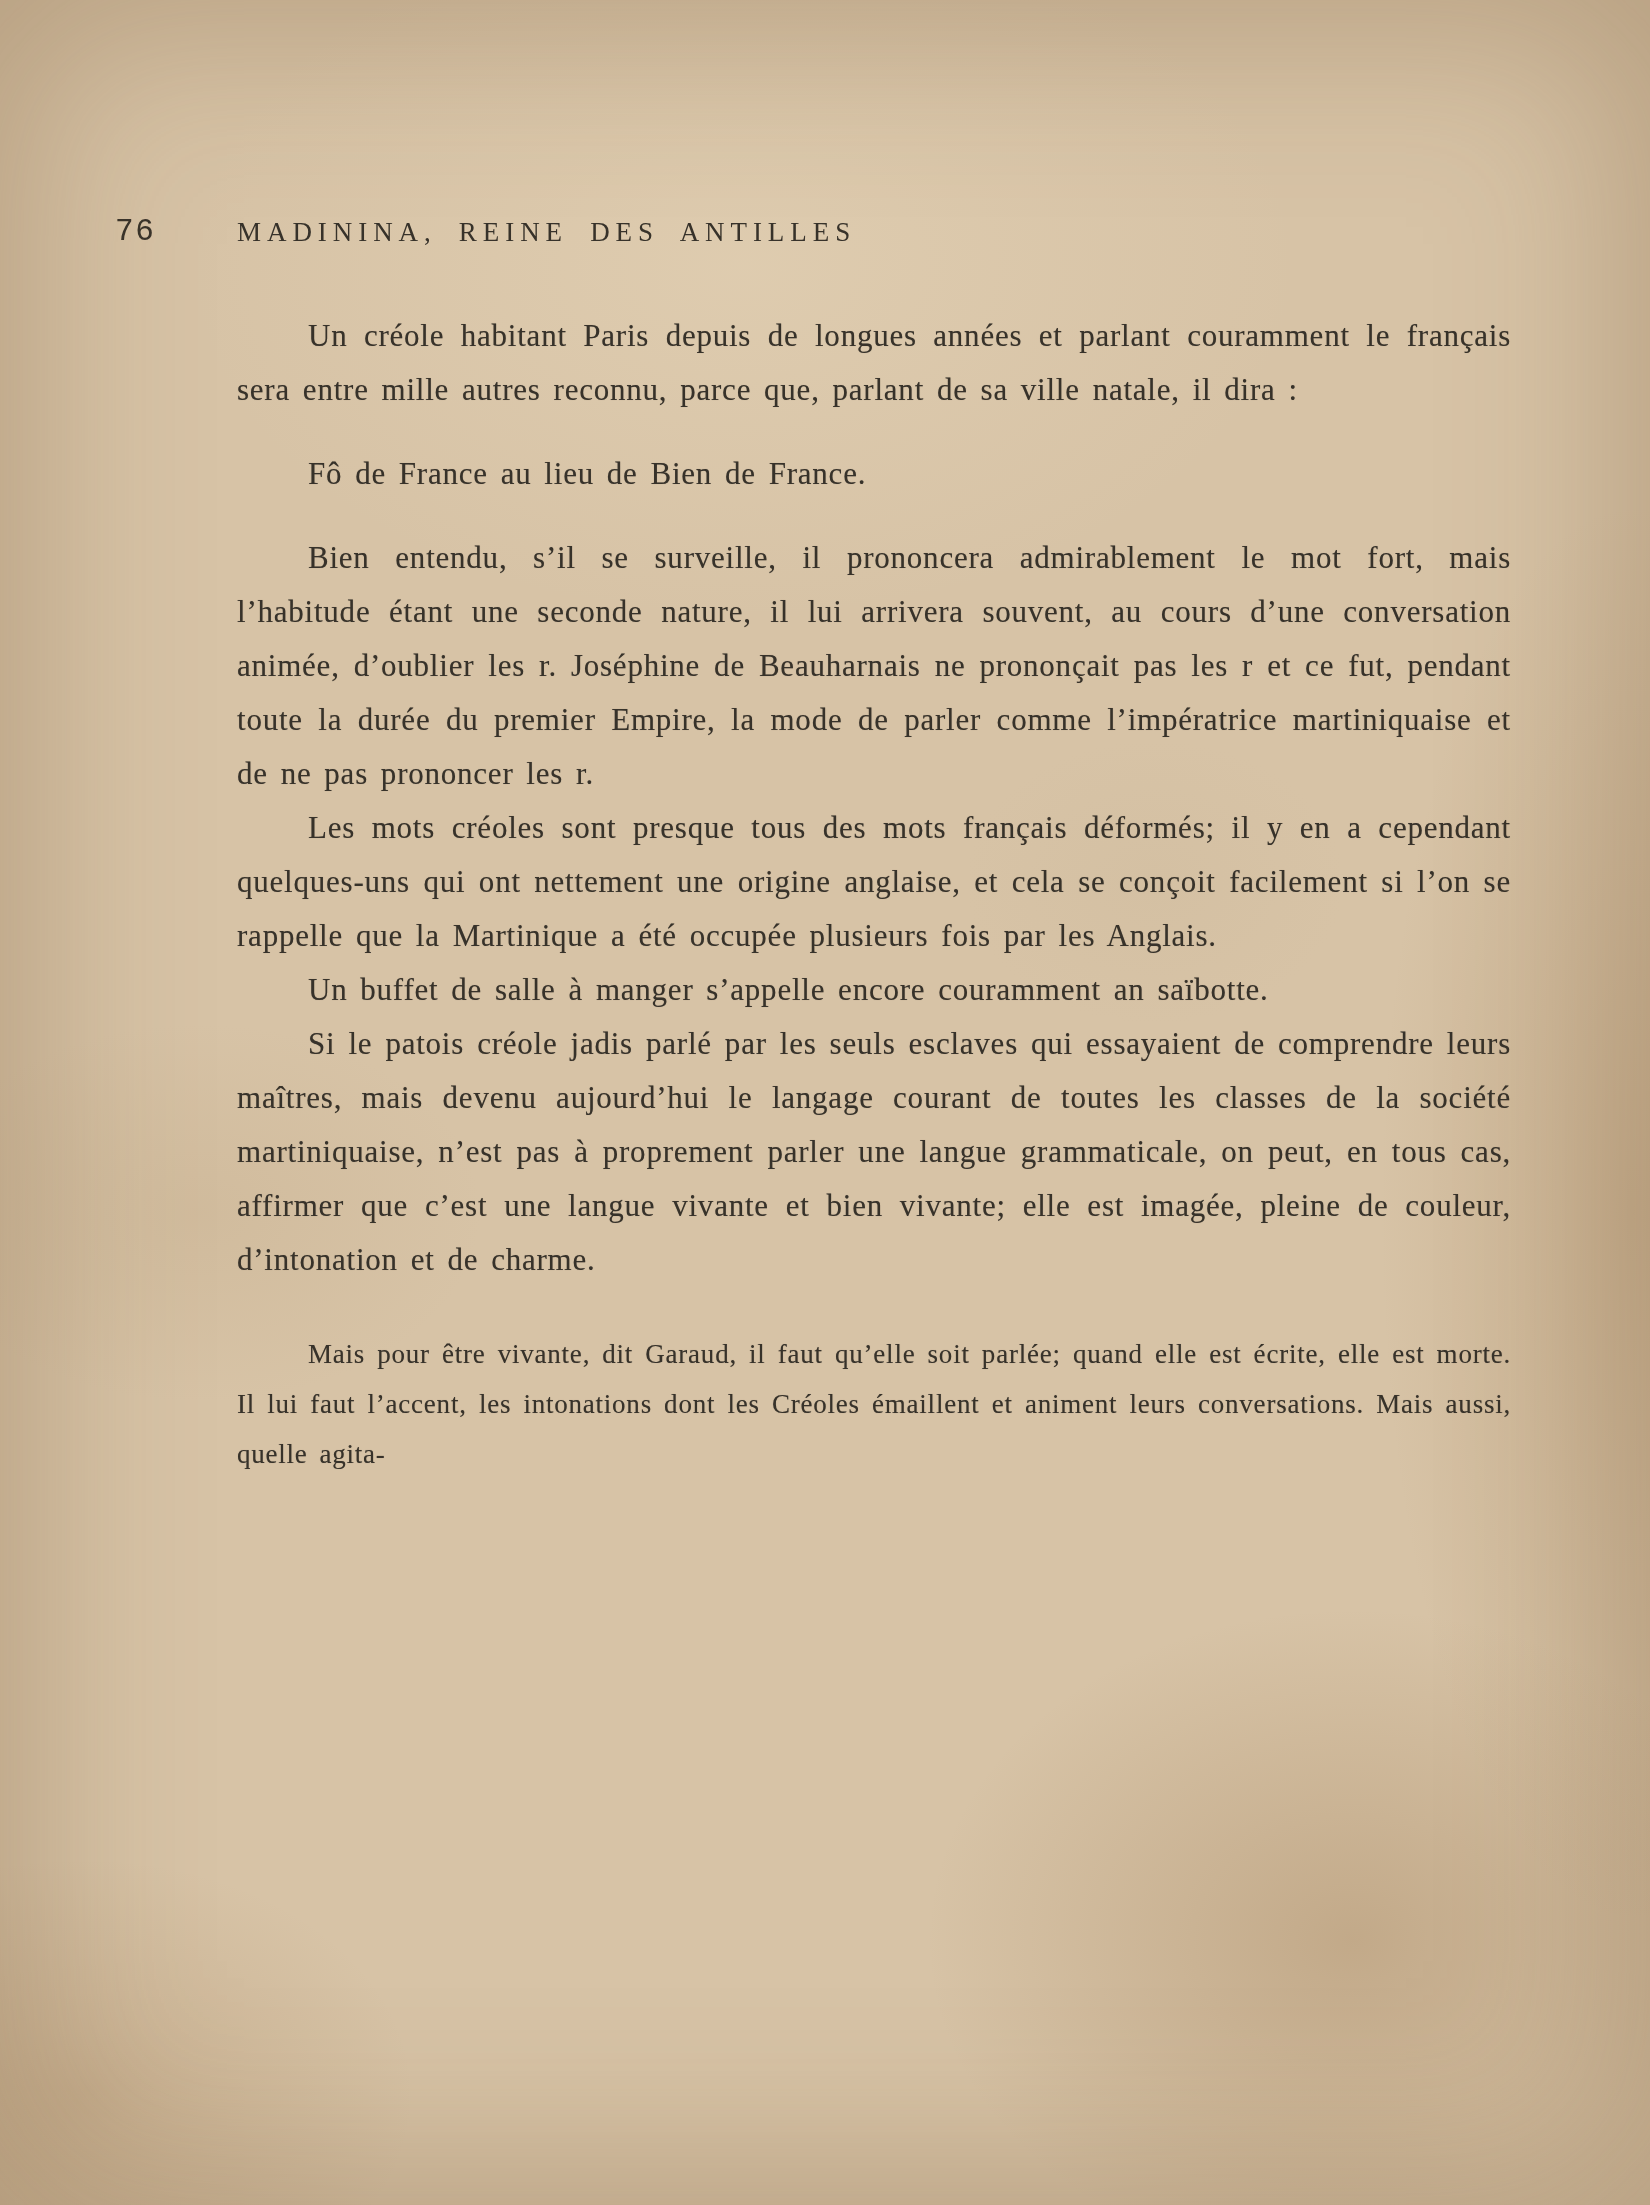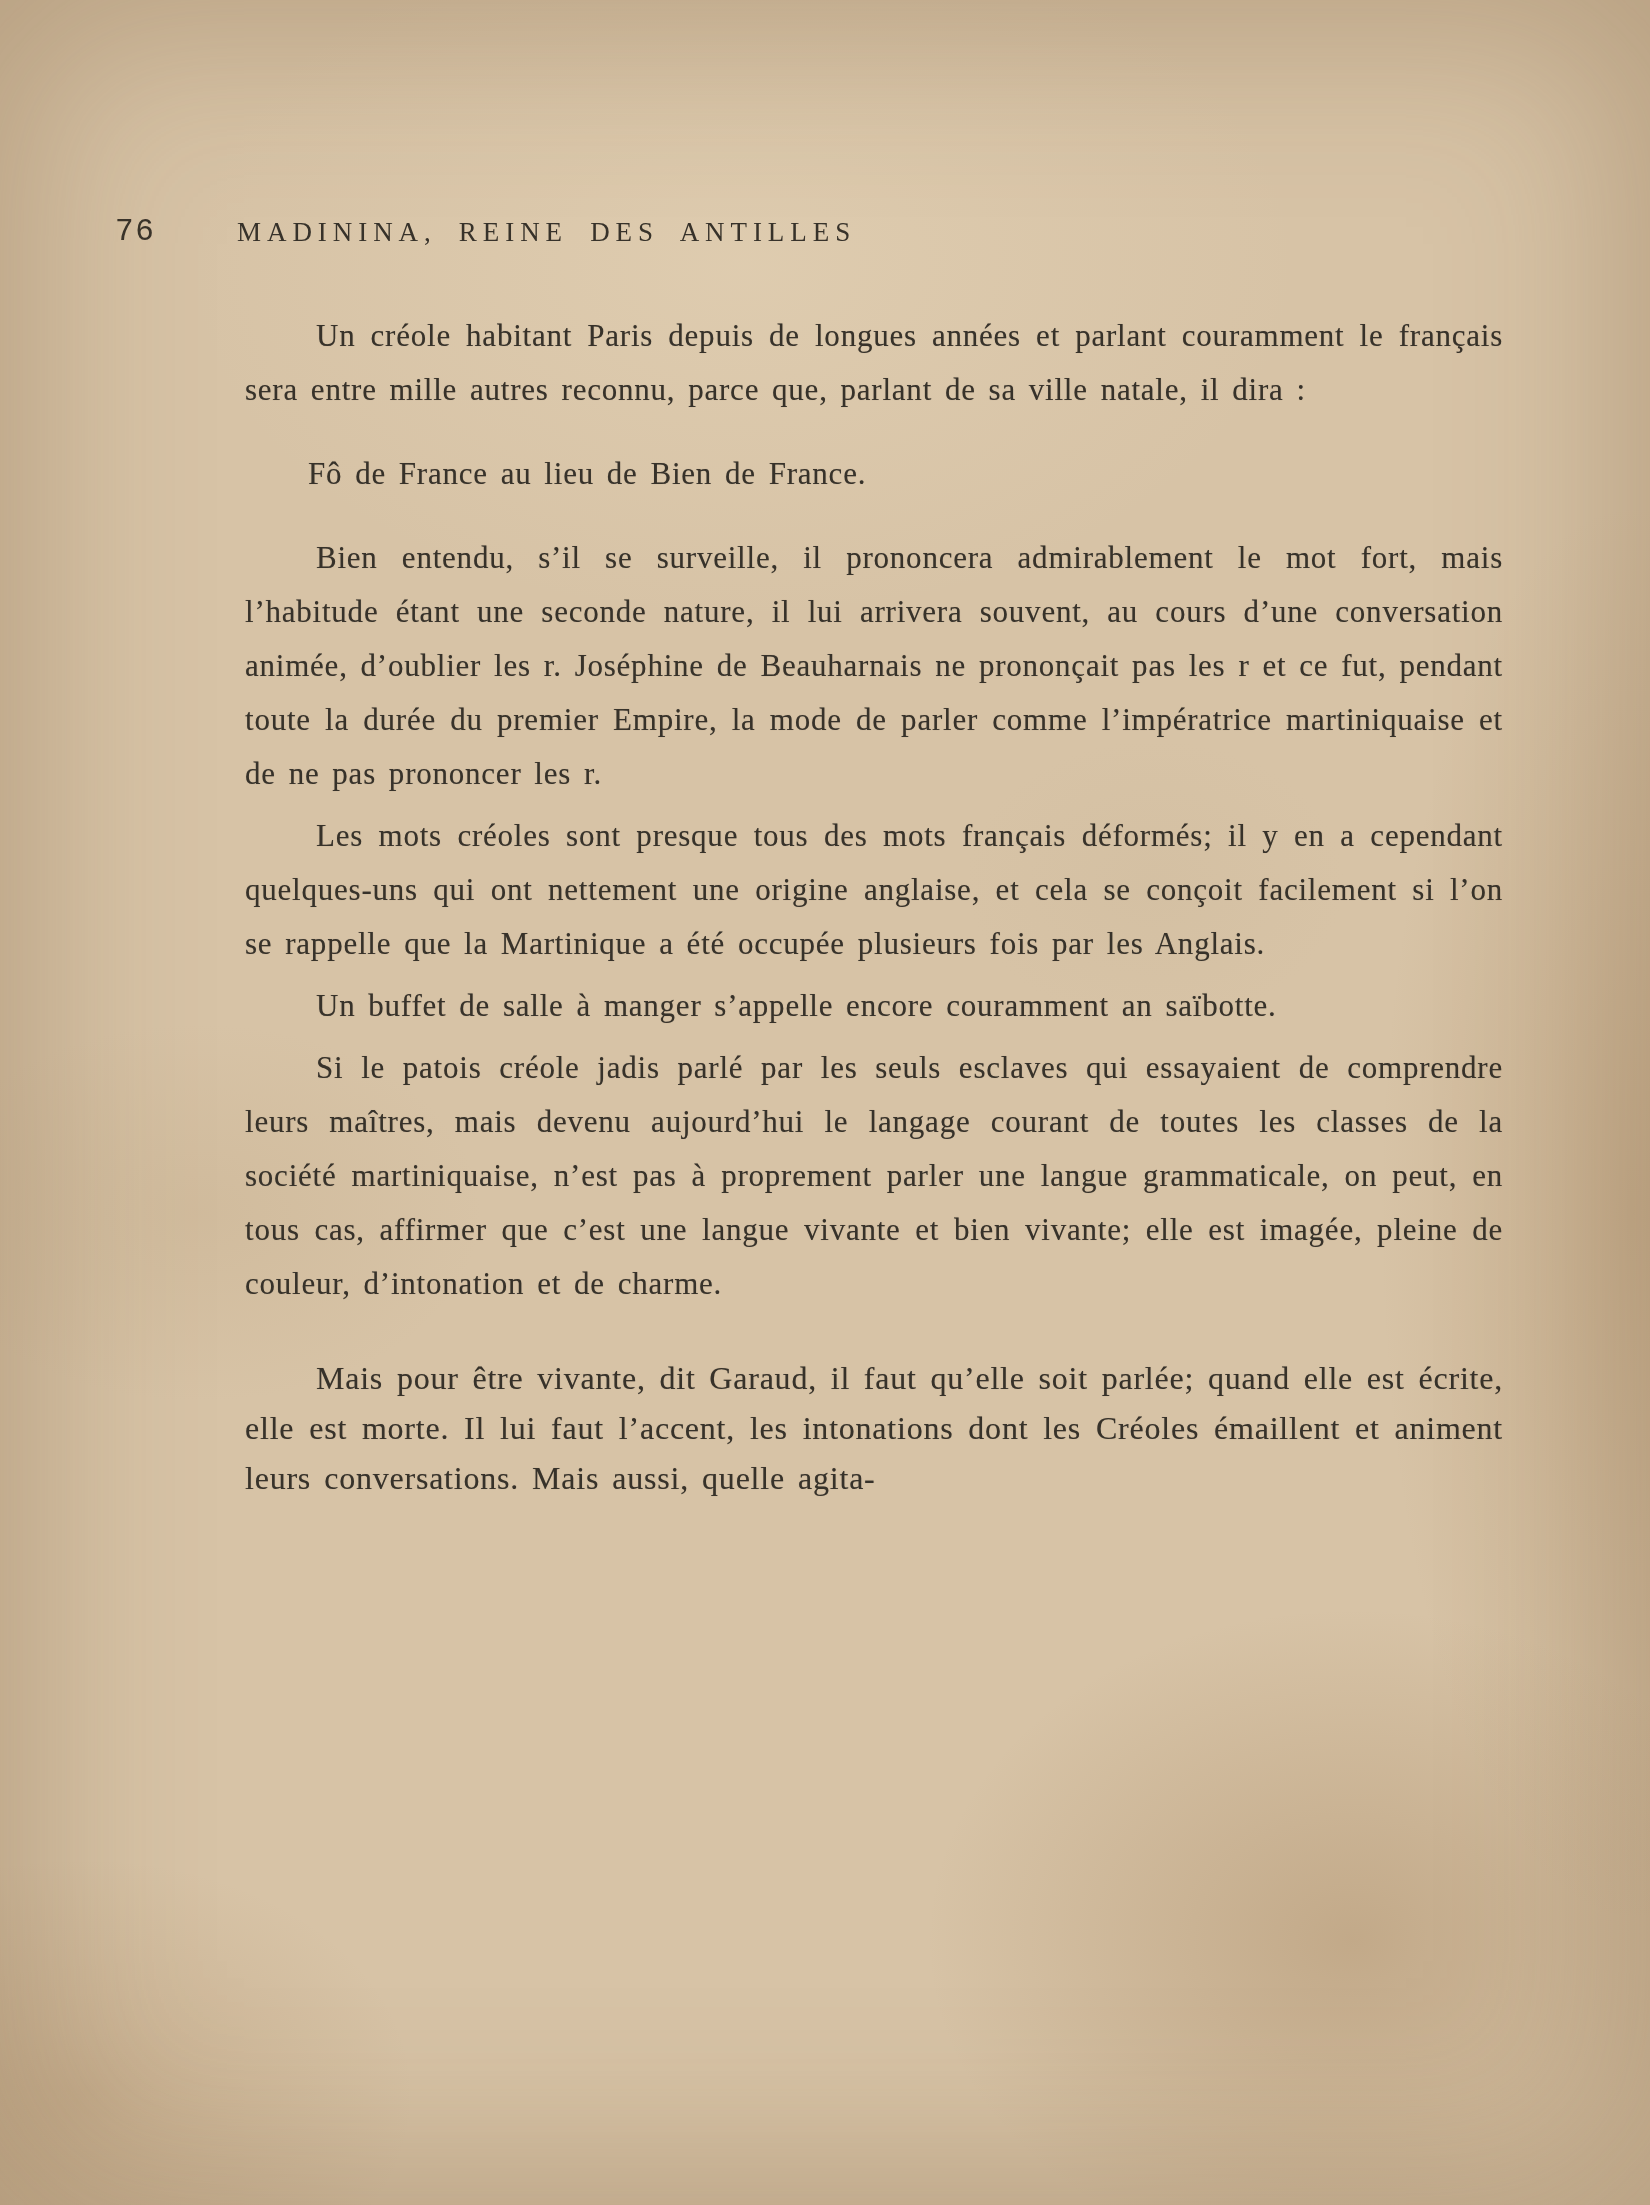--- a/index.html
+++ b/index.html
@@ -60,28 +60,28 @@
   .body-text {
     font-size: 31px;
     line-height: 54px;
     text-align: justify;
     letter-spacing: 0.025em;
     word-spacing: 0.14em;
     hyphens: auto;
     text-shadow: 0 0 0.7px rgba(55,50,42,0.35);
   }
   .body-text p {
-    margin: 8px;
+    margin: 0;
     text-indent: 71px;
   }
   .body-text p.spaced {
     margin: 30px 0;
   }
   .body-text p.quote {
-    font-size: 32px;
+    font-size: 27px;
     line-height: 50px;
     margin-top: 42px;
   }
   .it {
   }
 </style>
 </head>
 <body>
 
 <div class="vignette"></div>

